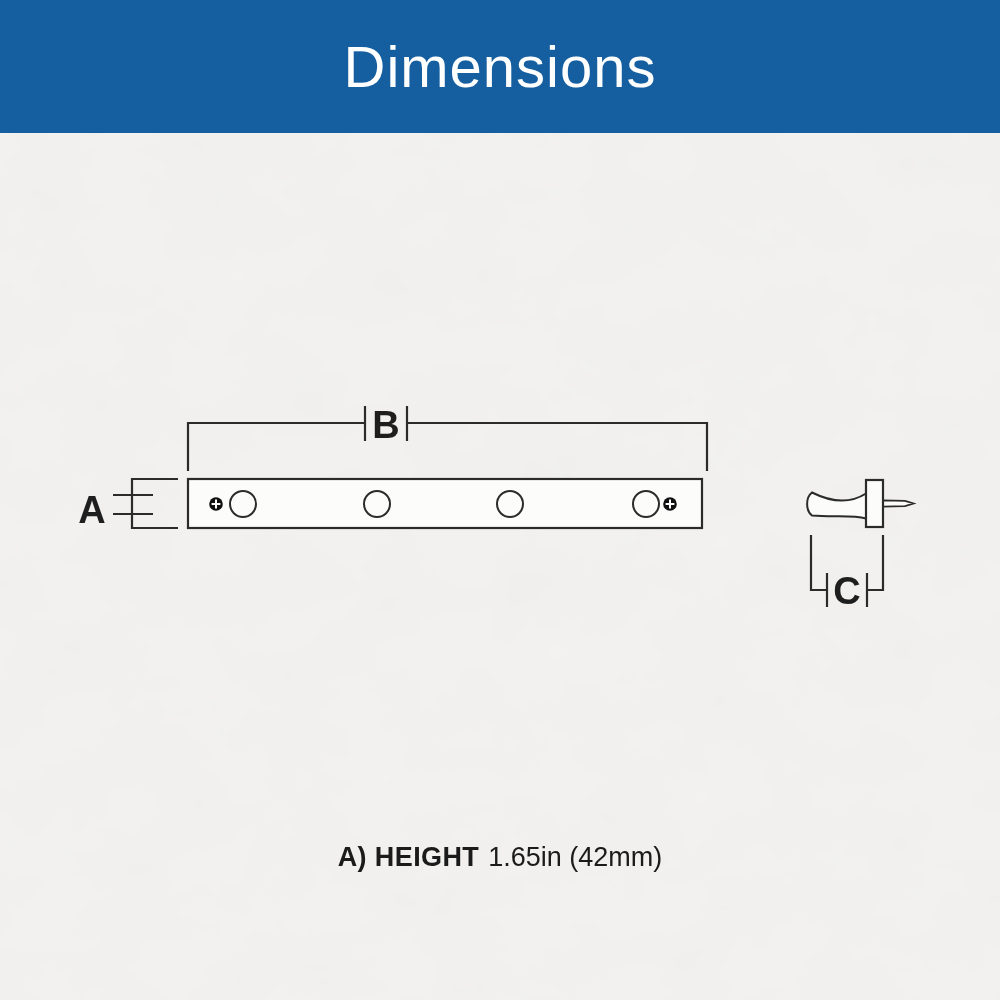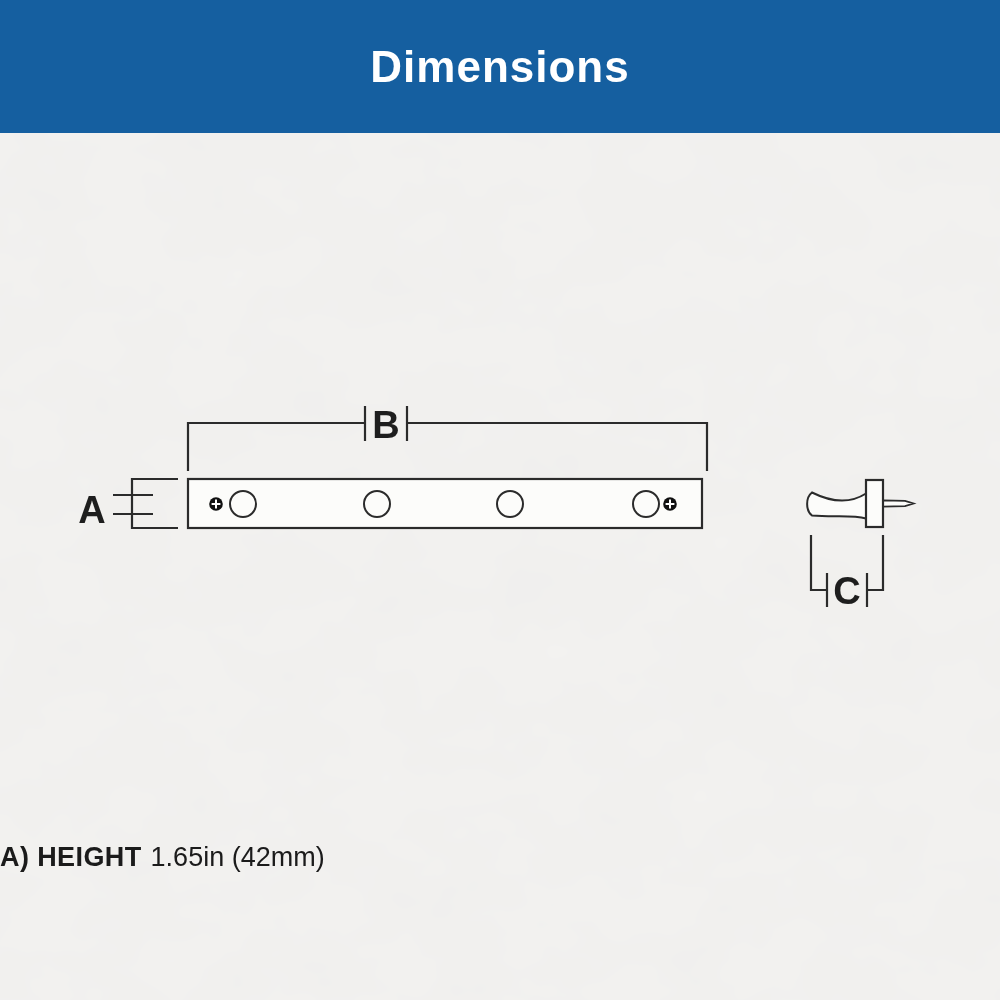--- a/index.html
+++ b/index.html
@@ -8,29 +8,29 @@
     background:#f3f2f0;
     font-family:"Liberation Sans","DejaVu Sans",sans-serif;
   }
   .stage{position:absolute;inset:0;width:1000px;height:1000px;}
   .texture{position:absolute;inset:0;width:100%;height:100%;pointer-events:none;}
   .banner{
     position:absolute;top:0;left:0;width:1000px;height:133px;
     background:#155fa0;display:flex;align-items:center;justify-content:center;
   }
   .banner h1{
-    margin:0;color:#ffffff;font-size:44px;font-weight:700;letter-spacing:1px;
+    margin:0;color:#ffffff;font-size:58px;font-weight:400;letter-spacing:1px;
   }
   .diagram-svg{position:absolute;top:0;left:0;width:1000px;height:1000px;}
   .dim-label{
     font-family:"Liberation Sans","DejaVu Sans",sans-serif;
     font-weight:700;font-size:38px;fill:#1e1e1e;
   }
   .specs{
-    position:absolute;left:0;width:1000px;text-align:left;
+    position:absolute;left:0;width:1000px;text-align:center;
     color:#1b1b1b;font-size:27px;line-height:33px;white-space:nowrap;
   }
   .specs-line1{top:841px;}
   .specs-line2{top:894px;}
   .spec-label{font-weight:700;letter-spacing:0.4px;}
   .spec-value{font-weight:400;}
   .spec-sep{display:inline-block;margin:0 24px;font-weight:400;}
   .sp{display:inline-block;width:9px;}
 </style>
 </head>

